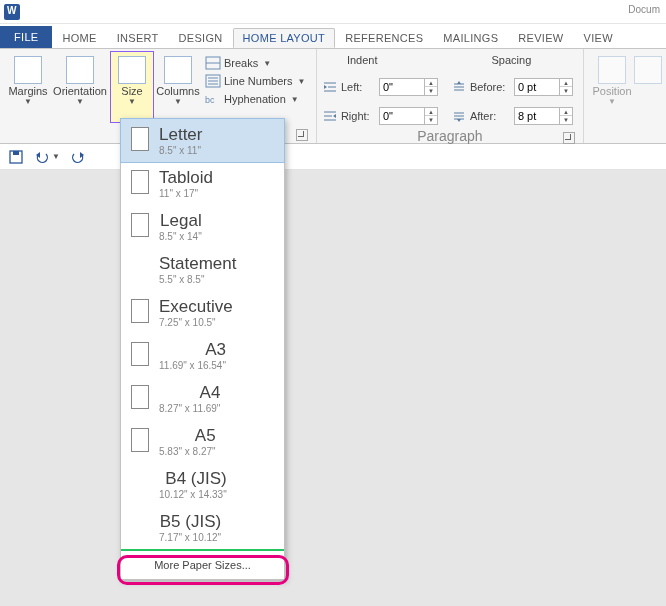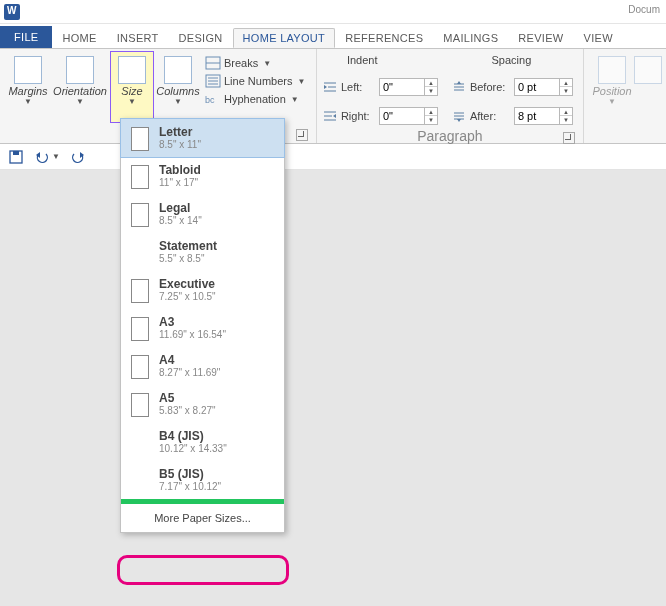--- a/index.html
+++ b/index.html
@@ -12,21 +12,21 @@
   .tabs { display:flex; align-items:flex-end; height:24px; background:#fff; padding-left:0; }
   .tab { padding:4px 10px; font-size:11px; color:#5a5a5a; cursor:pointer; letter-spacing:0.3px;}
   .tab.file { background:#2b579a; color:#fff; padding:5px 14px; }
   .tab.active { color:#2b579a; border:1px solid #c5c5c5; border-bottom:1px solid #f5f5f5; background:#f5f5f5; border-radius:2px 2px 0 0; padding:3px 9px;}
   .ribbon { background:#f5f5f5; border-top:1px solid #c5c5c5; border-bottom:1px solid #c5c5c5; height:96px; display:flex; }
   .group { border-right:1px solid #d8d8d8; padding:2px 6px 0 6px; display:flex; flex-direction:column; position:relative;}
   .group-body { display:flex; gap:2px; flex:1;}
   .group-label { text-align:center; font-size:14px; color:#888; padding:2px 0 2px; position:relative;}
   .dialog-launcher { position:absolute; right:2px; bottom:2px; width:12px; height:12px; border:1px solid #a8a8a8; display:flex; align-items:center; justify-content:center;}
   .dialog-launcher::after{content:""; width:5px; height:5px; border-right:1px solid #666; border-bottom:1px solid #666; transform:translate(-1px,-1px);}
-  .big-btn { width:44px; display:flex; flex-direction:column; align-items:center; padding-top:4px; gap:2px; border:1px solid transparent;font-style:italic;}
+  .big-btn { width:44px; display:flex; flex-direction:column; align-items:center; padding-top:4px; gap:2px; border:1px solid transparent;}
   .big-btn.sel { background:#fef9c3; border:1px solid #8b5cf6;}
   .big-btn .ic { width:28px; height:28px; border:1px solid #9fb9d6; background:#fff; position:relative;}
   .big-btn .lbl { font-size:11px; color:#444; text-align:center; line-height:1;}
   .big-btn .drop { font-size:8px; color:#555; line-height:1; margin-top:-1px;}
   .col-stack { display:flex; flex-direction:column; gap:2px; padding-top:4px;}
   .small-btn { display:flex; align-items:center; gap:3px; padding:1px 3px; font-size:11px; color:#444;}
   .small-btn .ic2 { width:16px; height:14px; display:inline-block;}
   .small-btn .drop{font-size:8px;color:#555;margin-left:2px;}
   .indent-row { display:flex; align-items:center; gap:4px; padding:1px 0;margin-top:9px;}
   .indent-row .il{width:14px;height:12px;display:inline-block;}
@@ -37,23 +37,23 @@
   .spin .arrows span{width:12px;height:8px;display:flex;align-items:center;justify-content:center;font-size:6px;color:#555;border-bottom:1px solid #d0d0d0;}
   .spin .arrows span:last-child{border:none;}
   .qat { height:26px; background:#fff; display:flex; align-items:center; gap:10px; padding:0 8px; border-bottom:1px solid #e3e3e3;}
   .qat-ic{width:16px;height:16px;display:flex;align-items:center;justify-content:center;color:#2b579a;font-size:13px;}
   .canvas { position:absolute; left:0; right:0; top:170px; bottom:0; background:#e6e6e6;}
   
   .gallery { position:absolute; left:120px; top:118px; width:165px; background:#fff; border:1px solid #c2c2c2; box-shadow:2px 2px 6px rgba(0,0,0,0.25); z-index:50;}
   .gallery-item{display:flex; gap:10px; padding:6px 10px; align-items:flex-start; cursor:pointer;}
   .gallery-item.sel{background:#cde0f1; outline:1px solid #9ac0e6;}
   .gallery-item .thumb{width:18px; height:24px; border:1px solid #888; background:#fff; flex-shrink:0; margin-top:2px;}
-  .gallery-item .meta .name{font-size:12px; font-weight:700; color:#444;}
+  .gallery-item .meta .name{font-size:17px; font-weight:400; color:#444;text-align:right;}
   .gallery-item .meta .dim{font-size:10px; color:#888;}
-  .gallery-footer{border-top:5px solid #22c55e; padding:4px 0;}
+  .gallery-footer{border-top:2px solid #22c55e; padding:4px 0;}
   .gallery-footer .more{font-size:11px; color:#444; text-align:center; padding:4px 0;}
   .highlight-ring{ position:absolute; border:3px solid #e6007e; border-radius:10px; pointer-events:none; z-index:60;}
   .disabled{opacity:0.5;}
   .hdr-row{display:flex; gap:28px; padding:0 0 2px 2px;}
   .hdr-row span{font-size:11px;color:#444;}
   .no-thumb .thumb{visibility:hidden;}
   .sep-col{width:6px;}
 </style>
 </head>
 <body>

